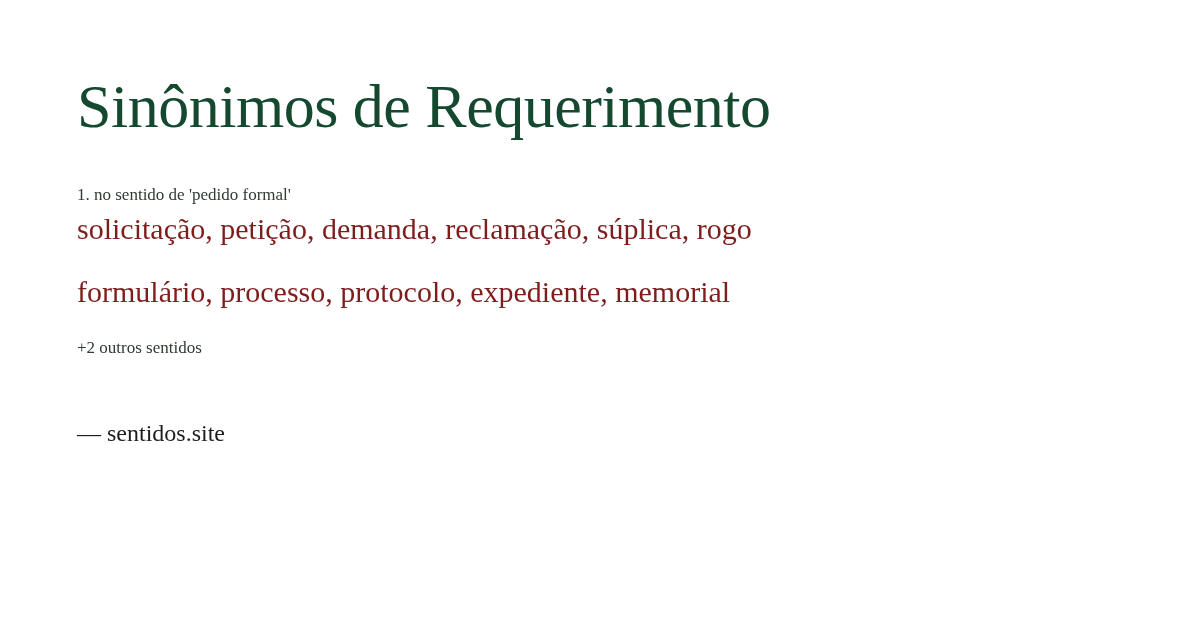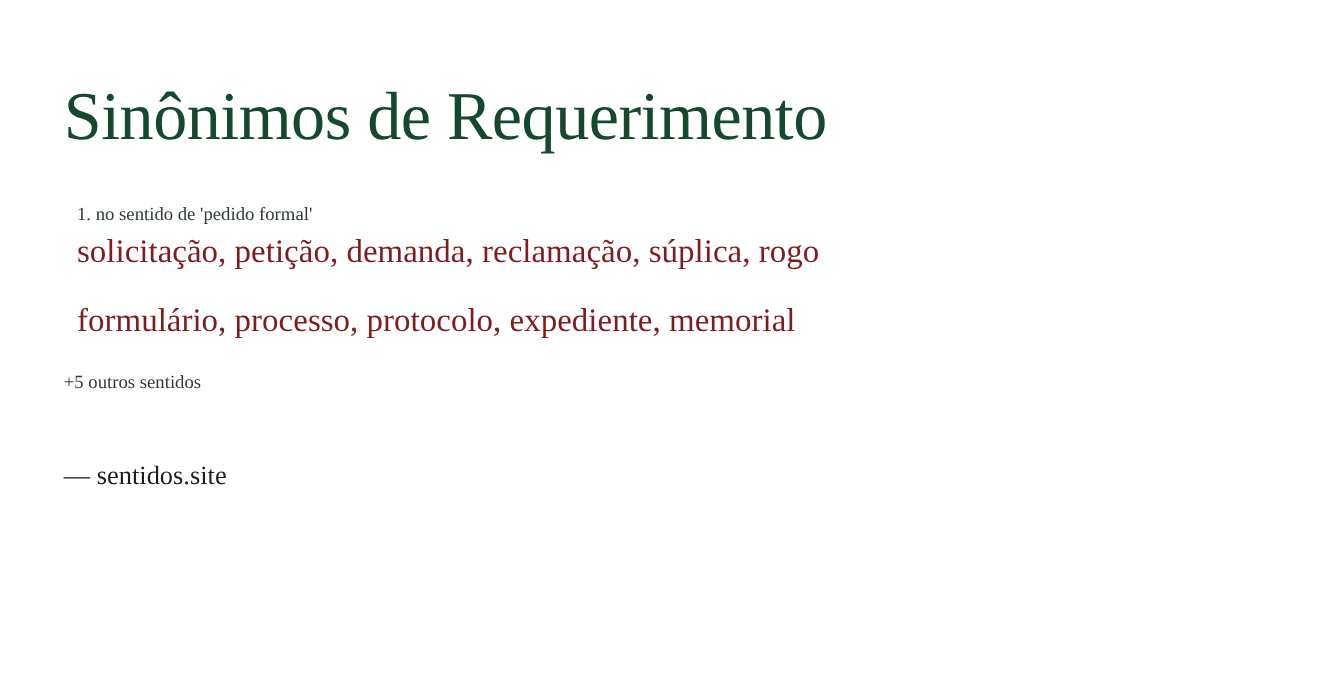--- a/index.html
+++ b/index.html
@@ -13,33 +13,33 @@
     background: #ffffff;
     font-family: "Liberation Serif", serif;
     color: #1a1a1a;
     overflow: hidden;
   }
   .card {
     position: relative;
     width: 1200px;
     height: 628px;
     box-sizing: border-box;
-    padding: 72px 100px 40px 58px;
+    padding: 72px 100px 40px 77px;
   }
   .title {
     font-family: "Liberation Serif", serif;
     font-size: 62px;
     line-height: 1.12;
     font-weight: 400;
     color: #14482f;
     margin: 0 0 44px 0;
     letter-spacing: -0.5px;
   }
   .senses {
-    margin: 12px;
+    margin: 0;
     padding: 0;
   }
   .sense {
     margin-bottom: 27px;
   }
   .sense-label {
     font-family: "Liberation Serif", serif;
     font-size: 17px;
     line-height: 1.2;
     color: #2f3b33;
@@ -81,17 +81,17 @@
 
     <div class="sense">
       <div class="sense-words">formulário, processo, protocolo, expediente, memorial</div>
     </div>
 
     <div class="sense">
     </div>
 
   </div>
 
-  <div class="more-senses">+5 outros sentidos</div>
+  <div class="more-senses">+2 outros sentidos</div>
 
   <div class="footer">— sentidos.site</div>
 
 </div>
 
 </body></html>

